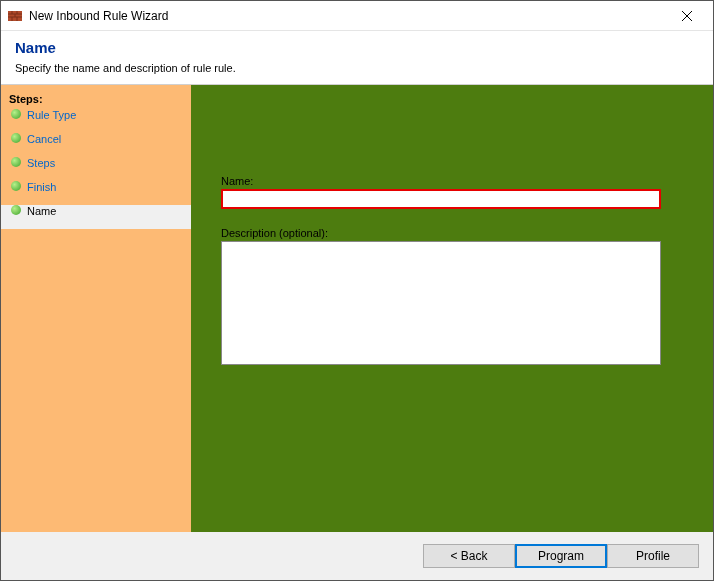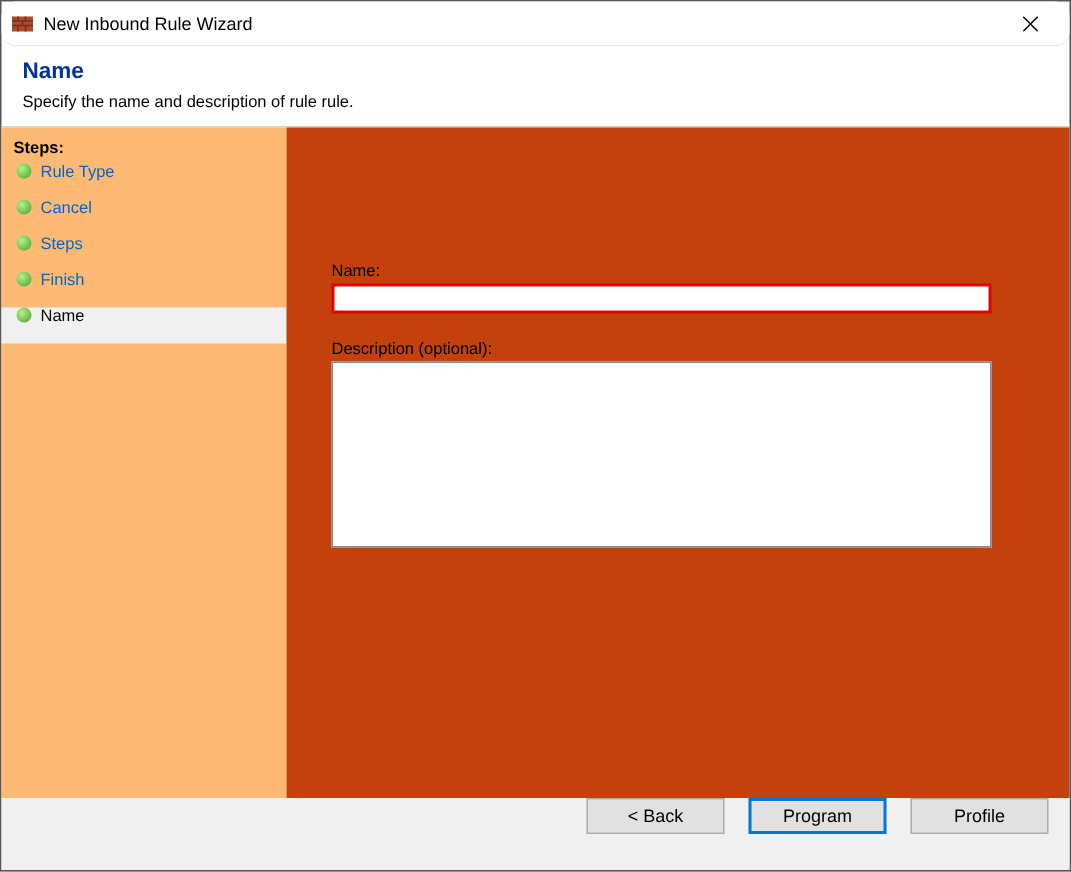--- a/index.html
+++ b/index.html
@@ -19,21 +19,20 @@
     display: flex;
     flex-direction: column;
   }
   .titlebar {
     height: 30px;
     display: flex;
     align-items: center;
     padding: 0 6px;
     background: #fff;
     border-bottom: 1px solid #e5e5e5;
-    border-radius: 10px;
   }
   .titlebar .app-icon {
     width: 16px; height: 16px;
     margin-right: 6px;
     display: inline-flex;
     align-items: center; justify-content: center;
   }
   .titlebar .title {
     font-size: 12px;
     color: #000;
@@ -91,21 +90,21 @@
     border-radius: 50%;
     background: radial-gradient(circle at 35% 35%, #b6f08a, #3da22a);
     margin-right: 6px;
     flex: 0 0 auto;
   }
   .step .label { color: #0066cc; }
   .step.current .label { color: #000; }
 
   .content {
     flex: 1;
-    background: #c2410c;
+    background: #4d7c0f;
     position: relative;
     padding: 90px 30px 0 30px;
   }
   .field-label {
     font-size: 11px;
     color: #000;
     margin-bottom: 2px;
   }
   .name-input-wrap {
     border: 2px solid #e60000;
@@ -133,23 +132,24 @@
     font-family: inherit;
     font-size: 12px;
     padding: 2px 4px;
     resize: none;
     outline: none;
   }
   .footer {
     height: 48px;
     background: #f0f0f0;
     display: flex;
+    align-items: center;
     justify-content: flex-end;
     padding: 0 14px;
-    gap: 16px;
+    gap: 0;
   }
   .btn {
     min-width: 92px;
     height: 24px;
     font-family: inherit;
     font-size: 12px;
     background: #e1e1e1;
     border: 1px solid #adadad;
     cursor: default;
     padding: 0 10px;

